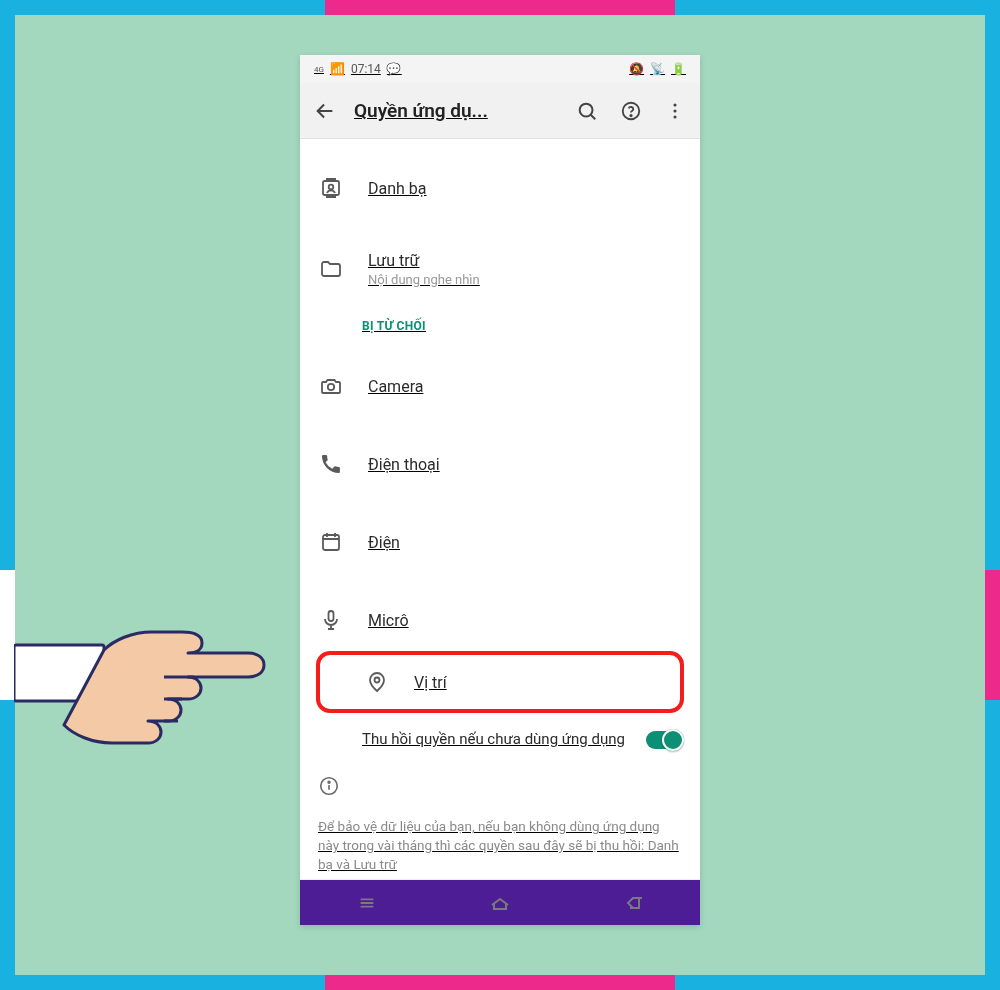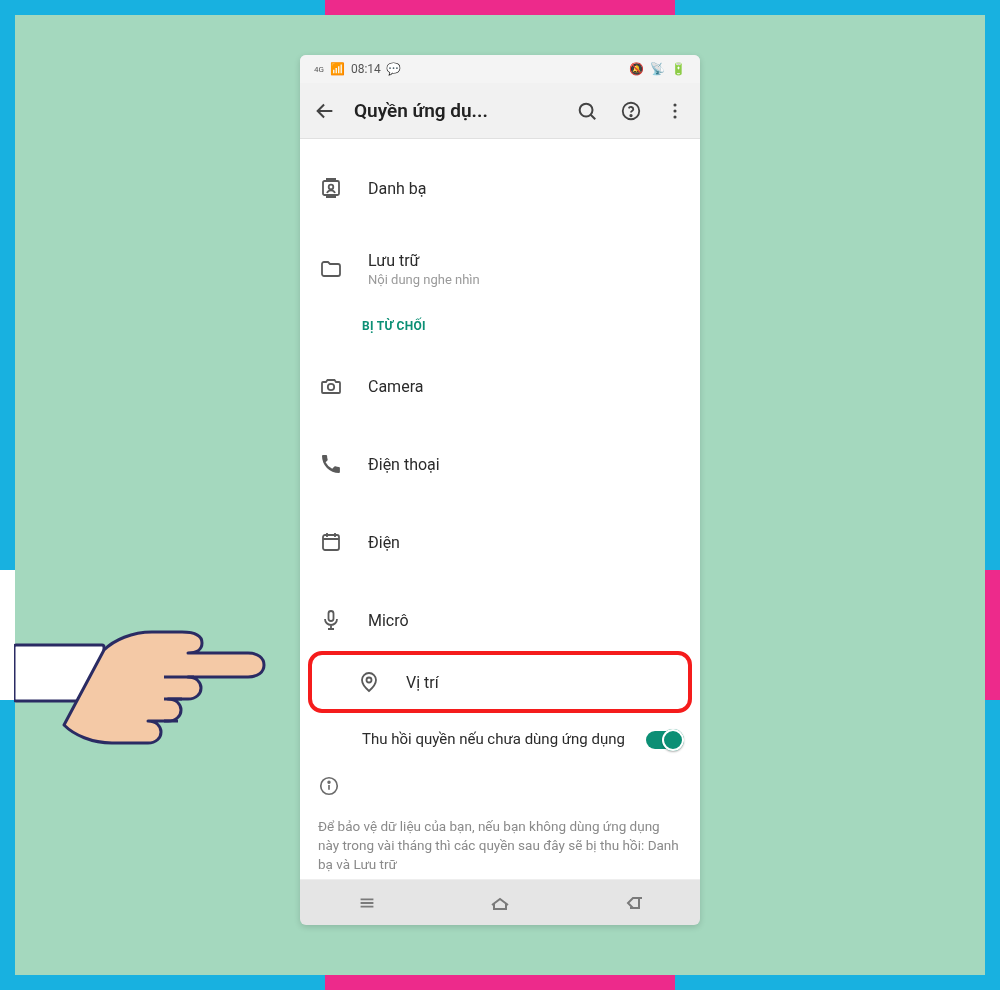--- a/index.html
+++ b/index.html
@@ -23,26 +23,27 @@
   .frame-accent.l1 { left:0; top:570px; height:130px; width:15px; background:#ffffff; }
   .frame-accent.r1 { right:0; top:570px; height:130px; width:15px; background:#ed2a8b; }
 
   
   .phone {
     position: absolute;
     left: 300px;
     top: 55px;
     width: 400px;
     height: 870px;
-    background: #e5e5e5;
-    border-radius: 6px;
+    background: #4c1d95;
+    border-radius: 0;
     box-shadow: 0 2px 6px rgba(0,0,0,.15);
     overflow: hidden;
     display: flex;
     flex-direction: column;
+    text-decoration: underline;
   }
   .statusbar {
     height: 28px;
     background: #f4f4f4;
     display: flex;
     align-items: center;
     justify-content: space-between;
     padding: 0 14px;
     font-size: 12px;
     color: #555;
@@ -87,21 +88,21 @@
   .section-header {
     padding: 18px 62px 4px;
     font-size: 12px;
     font-weight: 700;
     color: #0c8f75;
     letter-spacing: .3px;
   }
   .highlight {
     border: 4px solid #f51c1c;
     border-radius: 14px;
-    margin: 2px 8px;
+    margin: 2px 16px;
     padding-left: 44px;
   }
   .toggle-row {
     display:flex;
     align-items:flex-end;
     padding: 14px 18px 14px 62px;
     gap: 16px;
   }
   .toggle-row .tlabel { flex:1; font-size:15px; color:#2b2b2b; line-height:1.35;}
   .switch {
@@ -151,21 +152,21 @@
 <div class="frame-accent b1"></div>
 <div class="frame-accent l1"></div>
 <div class="frame-accent r1"></div>
 
 <div class="phone">
 
   <div class="statusbar">
     <div class="left">
       <span style="font-size:8px;">4G</span>
       <span>📶</span>
-      <span>08:14</span>
+      <span>07:14</span>
       <span>💬</span>
     </div>
     <div class="right">
       <span>🔕</span>
       <span>📡</span>
       <span>🔋</span>
     </div>
   </div>
 
   <div class="appbar">

